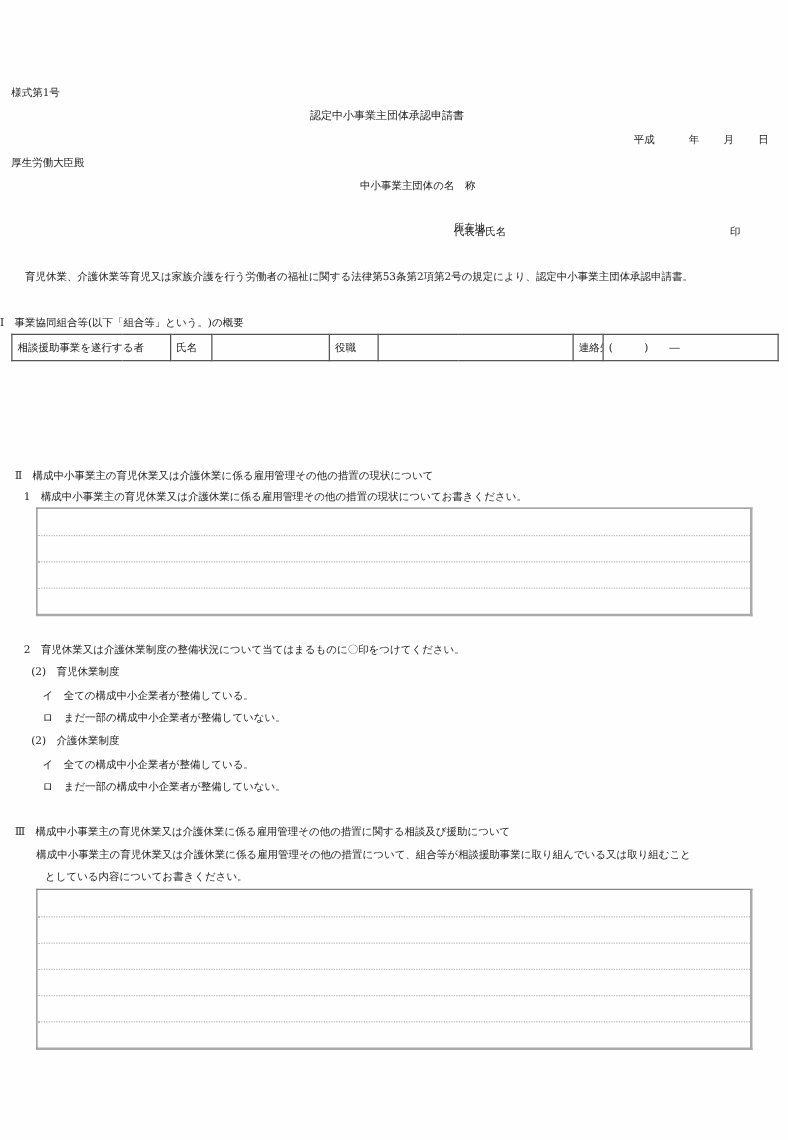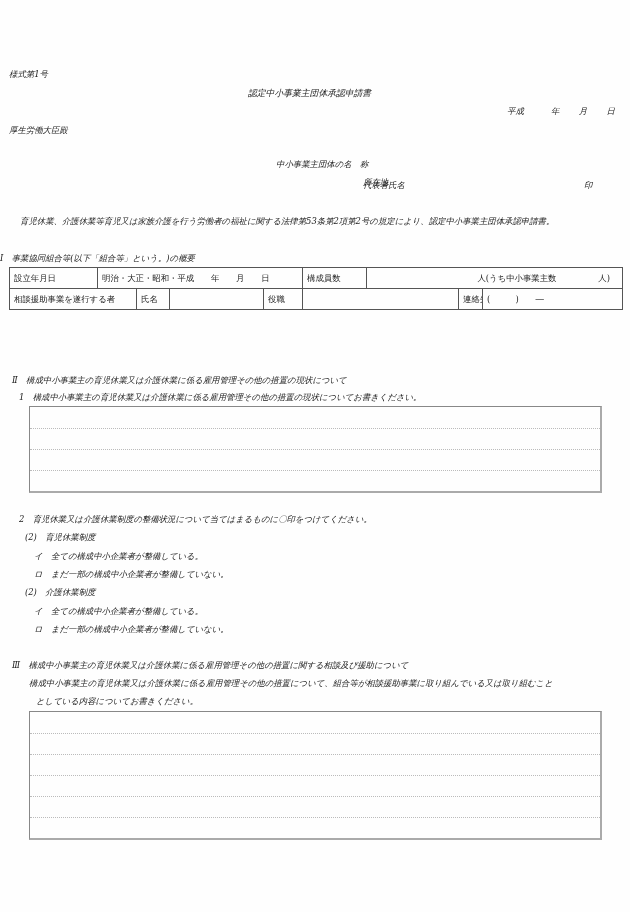--- a/index.html
+++ b/index.html
@@ -2,21 +2,21 @@
 <html><head>
 <meta charset="utf-8">
 <style>
   html, body { margin: 0; padding: 0; }
   body {
     width: 630px; height: 912px; position: relative; overflow: hidden;
     background: #fefefe; color: #1a1a1a;
     font-family: "DejaVu Serif", "Liberation Serif", serif;
     font-size: 8.4px; line-height: 1;
   }
-  .abs { position: absolute; white-space: nowrap; font-style: italic; }
+  .abs { position: absolute; white-space: nowrap; }
   table.info {
     position: absolute; left: 9px; top: 267px; width: 613px;
     border-collapse: collapse; table-layout: fixed;
     font-size: 8.4px;
   }
   table.info td {
     border: 1px solid #555; padding: 0 4px; vertical-align: middle;
     height: 20px; white-space: nowrap; overflow: hidden;
   }
   .box {
@@ -40,21 +40,21 @@
   <span style="display:inline-block;width:22px;"></span>
   <span>年</span>
   <span style="display:inline-block;width:14px;"></span>
   <span>月</span>
   <span style="display:inline-block;width:14px;"></span>
   <span>日</span>
 </div>
 
 <div class="abs" style="left:9px;top:126px;">厚生労働大臣殿</div>
 
-<div class="abs" style="left:276px;top:144px;margin-top:16px;">中小事業主団体の名　称</div>
+<div class="abs" style="left:288px;top:144px;">中小事業主団体の名　称</div>
 <div class="abs" style="left:363px;top:178px;">所在地</div>
 <div class="abs" style="left:363px;top:181px;">代表者氏名</div>
 <div class="abs" style="left:584px;top:181px;">印</div>
 
 <div class="abs" style="left:20px;top:217px;">育児休業、介護休業等育児又は家族介護を行う労働者の福祉に関する法律第53条第2項第2号の規定により、認定中小事業主団体承認申請書。</div>
 
 <div class="abs" style="left:0;top:254px;">Ⅰ　事業協同組合等(以下「組合等」という。)の概要</div>
 
 <table class="info">
   <colgroup>
@@ -63,26 +63,20 @@
       <col style="width:33px">
       <col style="width:94px">
     <col style="width:39px">
       <col style="width:64px">
       <col style="width:92px">
       <col style="width:24px">
     <col style="width:61px">
       <col style="width:79px">
   </colgroup>
   <tbody>
-      <tr>
-    <td>設立年月日</td>
-    <td colspan="4"><span>明治・大正・昭和・平成　　年　　月　　日</span></td>
-    <td>構成員数</td>
-    <td colspan="4" style="text-align:right;padding-right:12px;"><span>人(うち中小事業主数　　　　　人)</span></td>
-  </tr>
   <tr>
     <td colspan="2">相談援助事業を遂行する者</td>
     <td>氏名</td>
     <td></td>
     <td>役職</td>
     <td colspan="2"></td>
 
     <td>連絡先</td>
     <td colspan="2"><span>(　　　)　　―</span></td>
   </tr>

